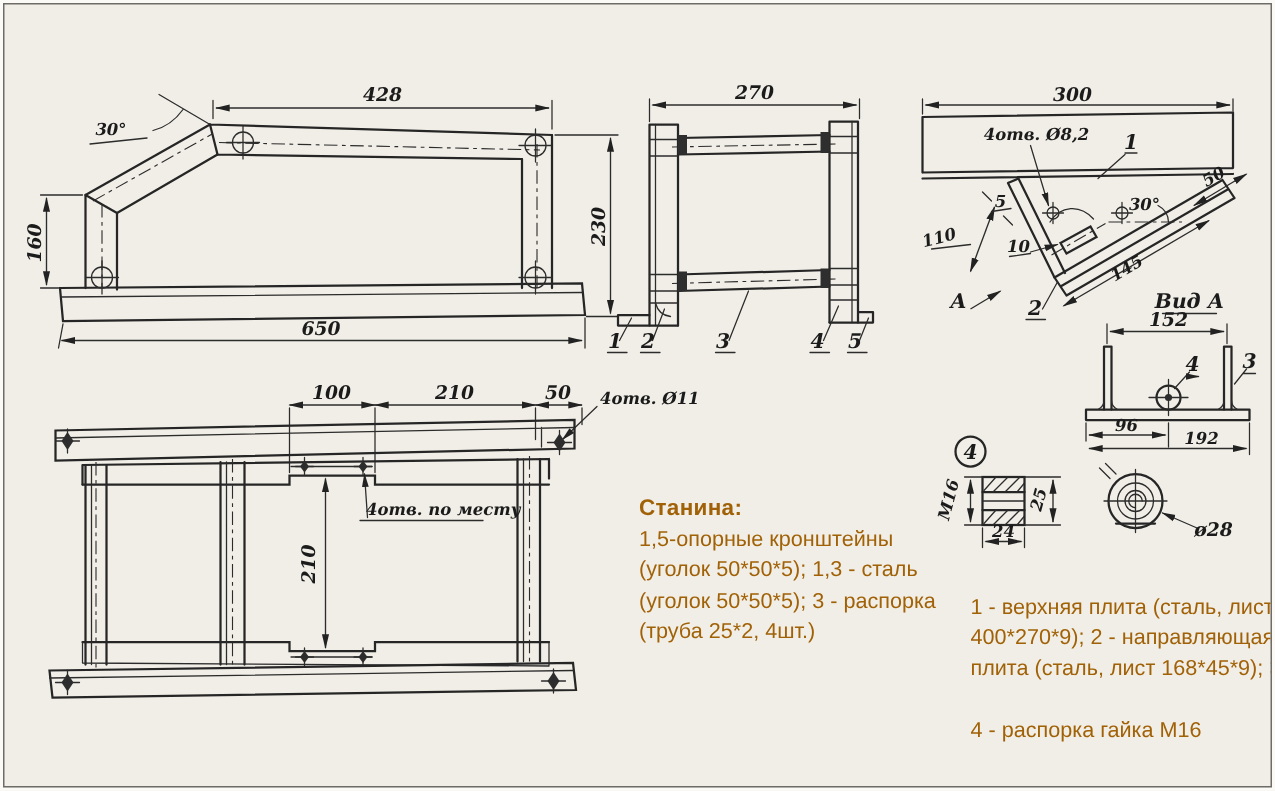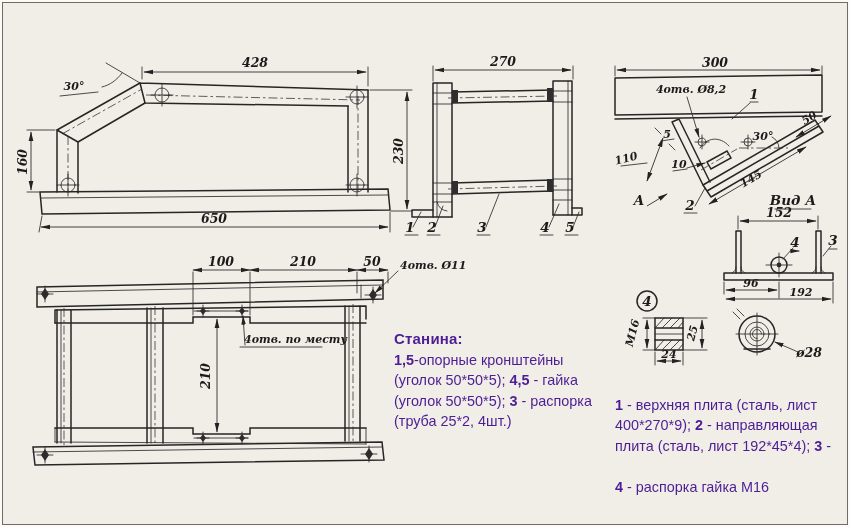--- a/index.html
+++ b/index.html
@@ -10,24 +10,24 @@
   svg.draw{position:absolute;overflow:visible;}
   svg .o{fill:none;stroke:#262626;stroke-width:1.5;stroke-linecap:round;}
   svg .t{fill:none;stroke:#2c2c2c;stroke-width:0.85;stroke-linecap:round;}
   svg .dd{fill:none;stroke:#2c2c2c;stroke-width:0.75;stroke-dasharray:9 3 2.5 3;}
   svg .dl{fill:none;stroke:#2c2c2c;stroke-width:0.9;}
   svg .fillk{fill:#2e2e2e;stroke:none;}
   svg text{fill:#1b1b1b;}
   .dimtxt{font:italic 700 12.5px "DejaVu Serif",serif;}
   .dimsm{font:italic 700 11px "DejaVu Serif",serif;}
   .plbl{font:italic 700 13.5px "DejaVu Serif",serif;}
-  .note{position:absolute;color:#4c1d95;}
+  .note{position:absolute;color:#a16207;margin-left:32px;}
   .note h4{margin:0 0 3px 0;font-size:15px;font-weight:700;letter-spacing:.2px;}
   .note p{margin:0;font-size:14.4px;line-height:1.42;}
-  .note b{font-weight:700;}
+  .note b{font-weight:400;}
 </style>
 </head>
 <body>
 
 <div class="stage">
 <div class="page">
 
   <svg class="draw" style="left:15px;top:43px" width="400" height="200" viewBox="0 0 400 200">
     <defs>
       <marker id="m1" viewBox="0 0 10 6" refX="9.2" refY="3" markerWidth="11" markerHeight="7" orient="auto-start-reverse">
@@ -313,21 +313,21 @@
       <path class="t" d="M17,199 L366,194"></path>
       <path class="fillk" d="M29,196 L33,202 L29,208 L25,202 Z"></path>
       <path class="t" d="M21,202 H37 M29,194 V210"></path>
       <path class="fillk" d="M353,195 L357,201 L353,207 L349,201 Z"></path>
       <path class="t" d="M345,201 H361 M353,193 V209"></path>
     </g>
   </svg>
 
   <div class="note" style="left:391px;top:327px;width:215px">
     <h4>Станина:</h4>
-    <p><b>1,5</b><span>-опорные кронштейны</span><br><span>(уголок 50*50*5); </span><b>4,5</b><span> - гайка</span><br><span>(уголок 50*50*5); </span><b>3</b><span> - распорка</span><br><span>(труба 25*2, 4шт.)</span></p>
+    <p><b>1,5</b><span>-опорные кронштейны</span><br><span>(уголок 50*50*5); </span><b>1,3</b><span> - сталь</span><br><span>(уголок 50*50*5); </span><b>3</b><span> - распорка</span><br><span>(труба 25*2, 4шт.)</span></p>
   </div>
 
   <div class="note" style="left:612px;top:392px;width:232px">
-    <p><b>1</b><span> - верхняя плита (сталь, лист</span><br><span>400*270*9); </span><b>2</b><span> - направляющая</span><br><span>плита (сталь, лист 192*45*4); </span><b>3</b><span> -</span><br><br><b>4</b><span> - распорка гайка М16</span></p>
+    <p><b>1</b><span> - верхняя плита (сталь, лист</span><br><span>400*270*9); </span><b>2</b><span> - направляющая</span><br><span>плита (сталь, лист 168*45*9); </span><b>3</b><span> -</span><br><br><b>4</b><span> - распорка гайка М16</span></p>
   </div>
 
 </div>
 </div>
 
 </body></html>

